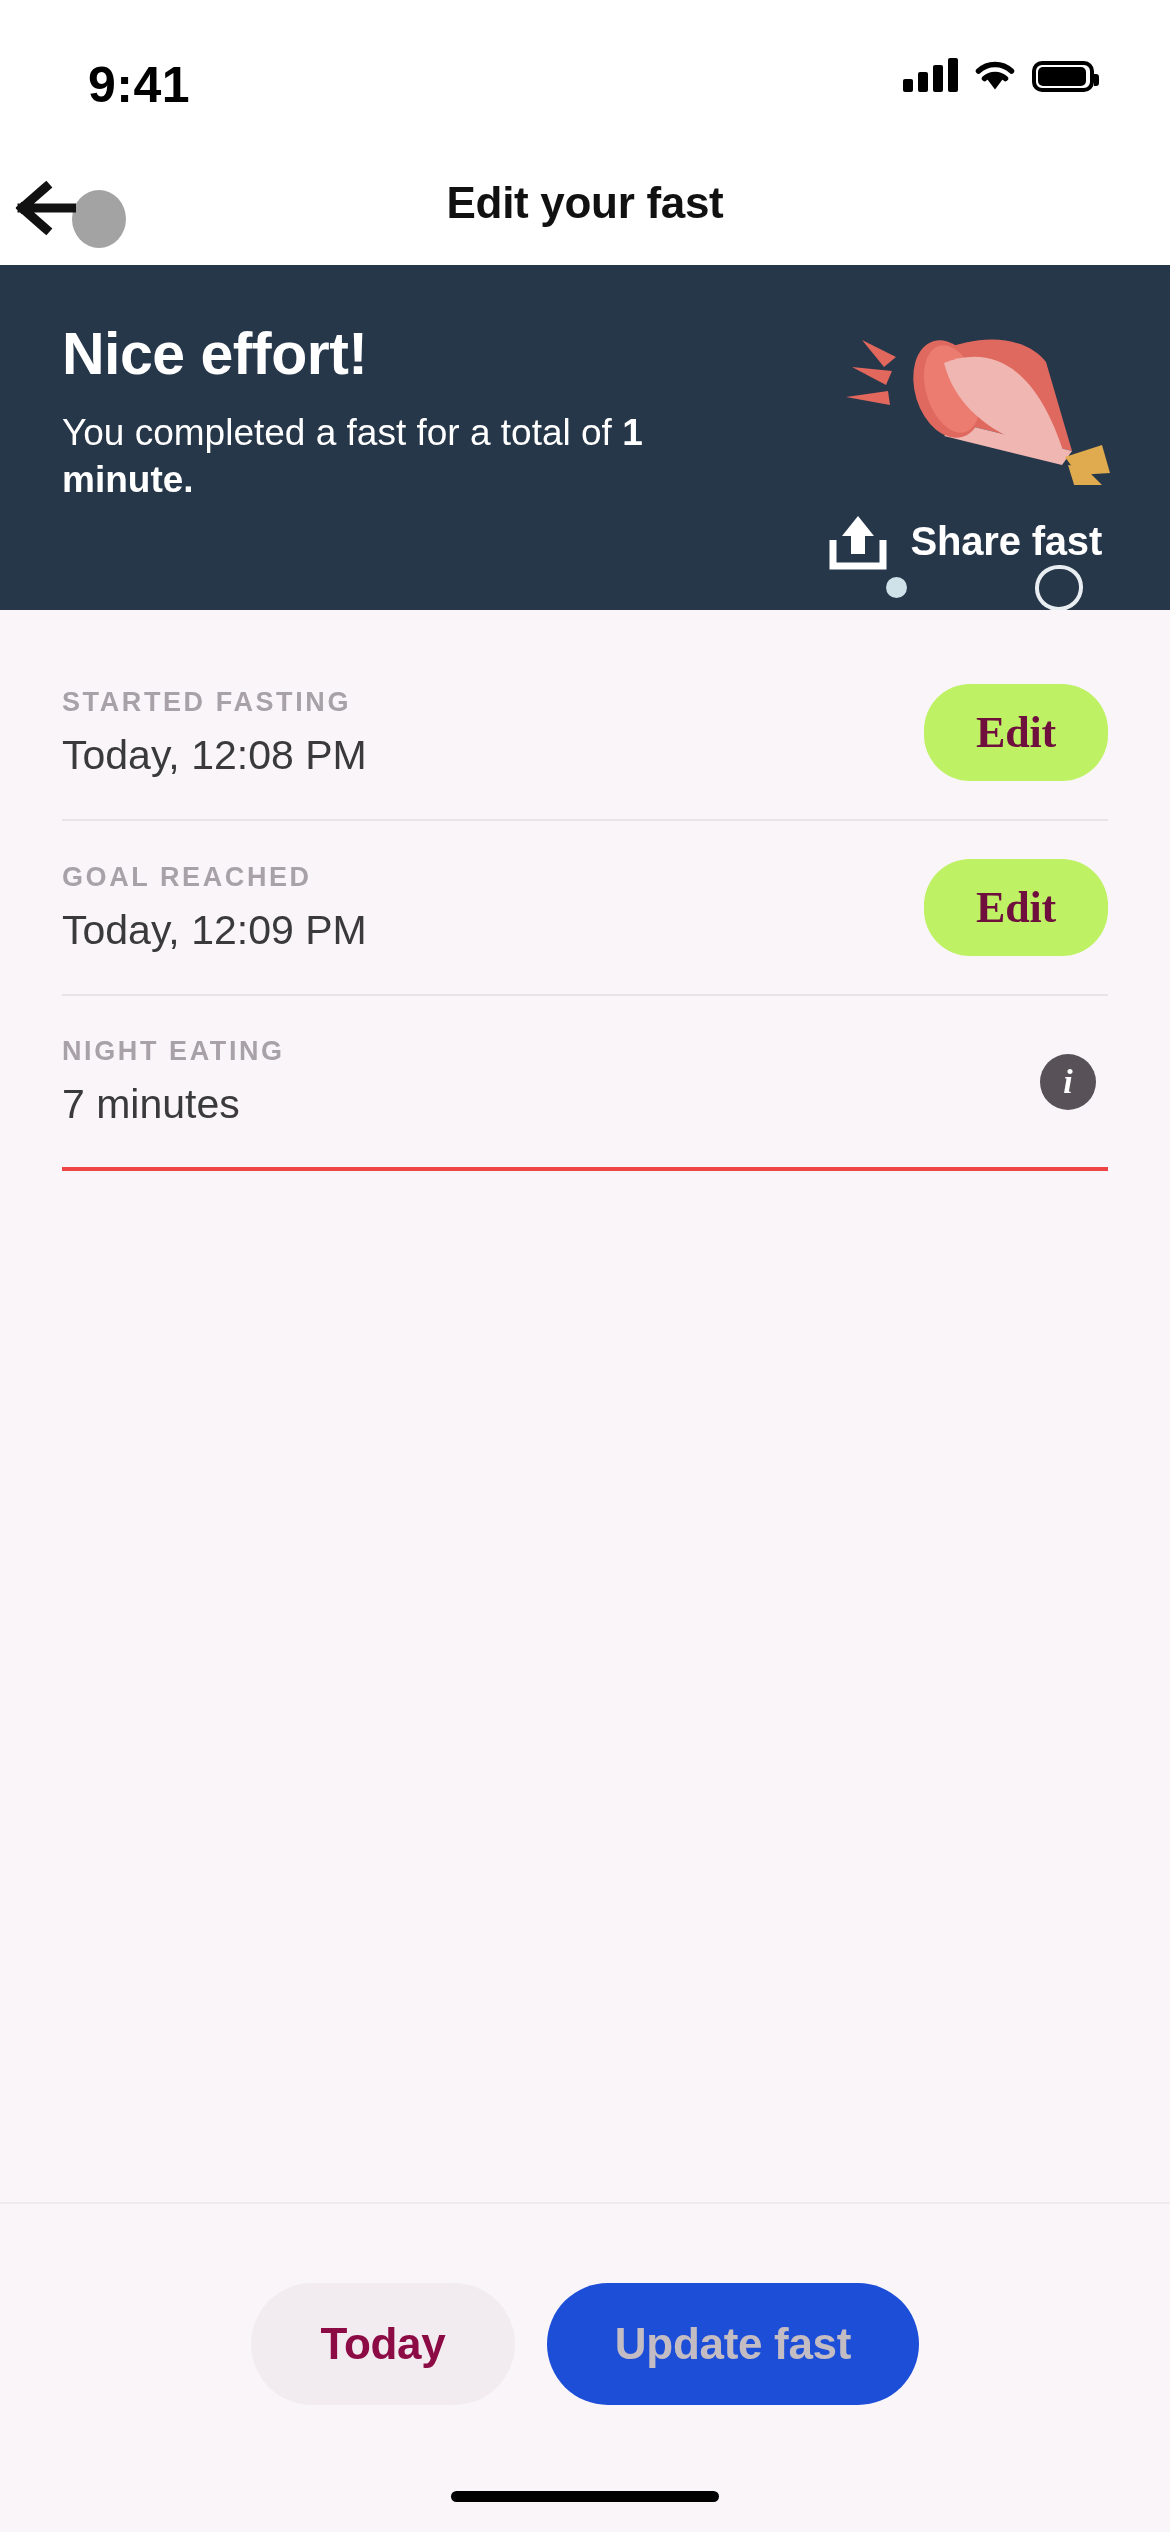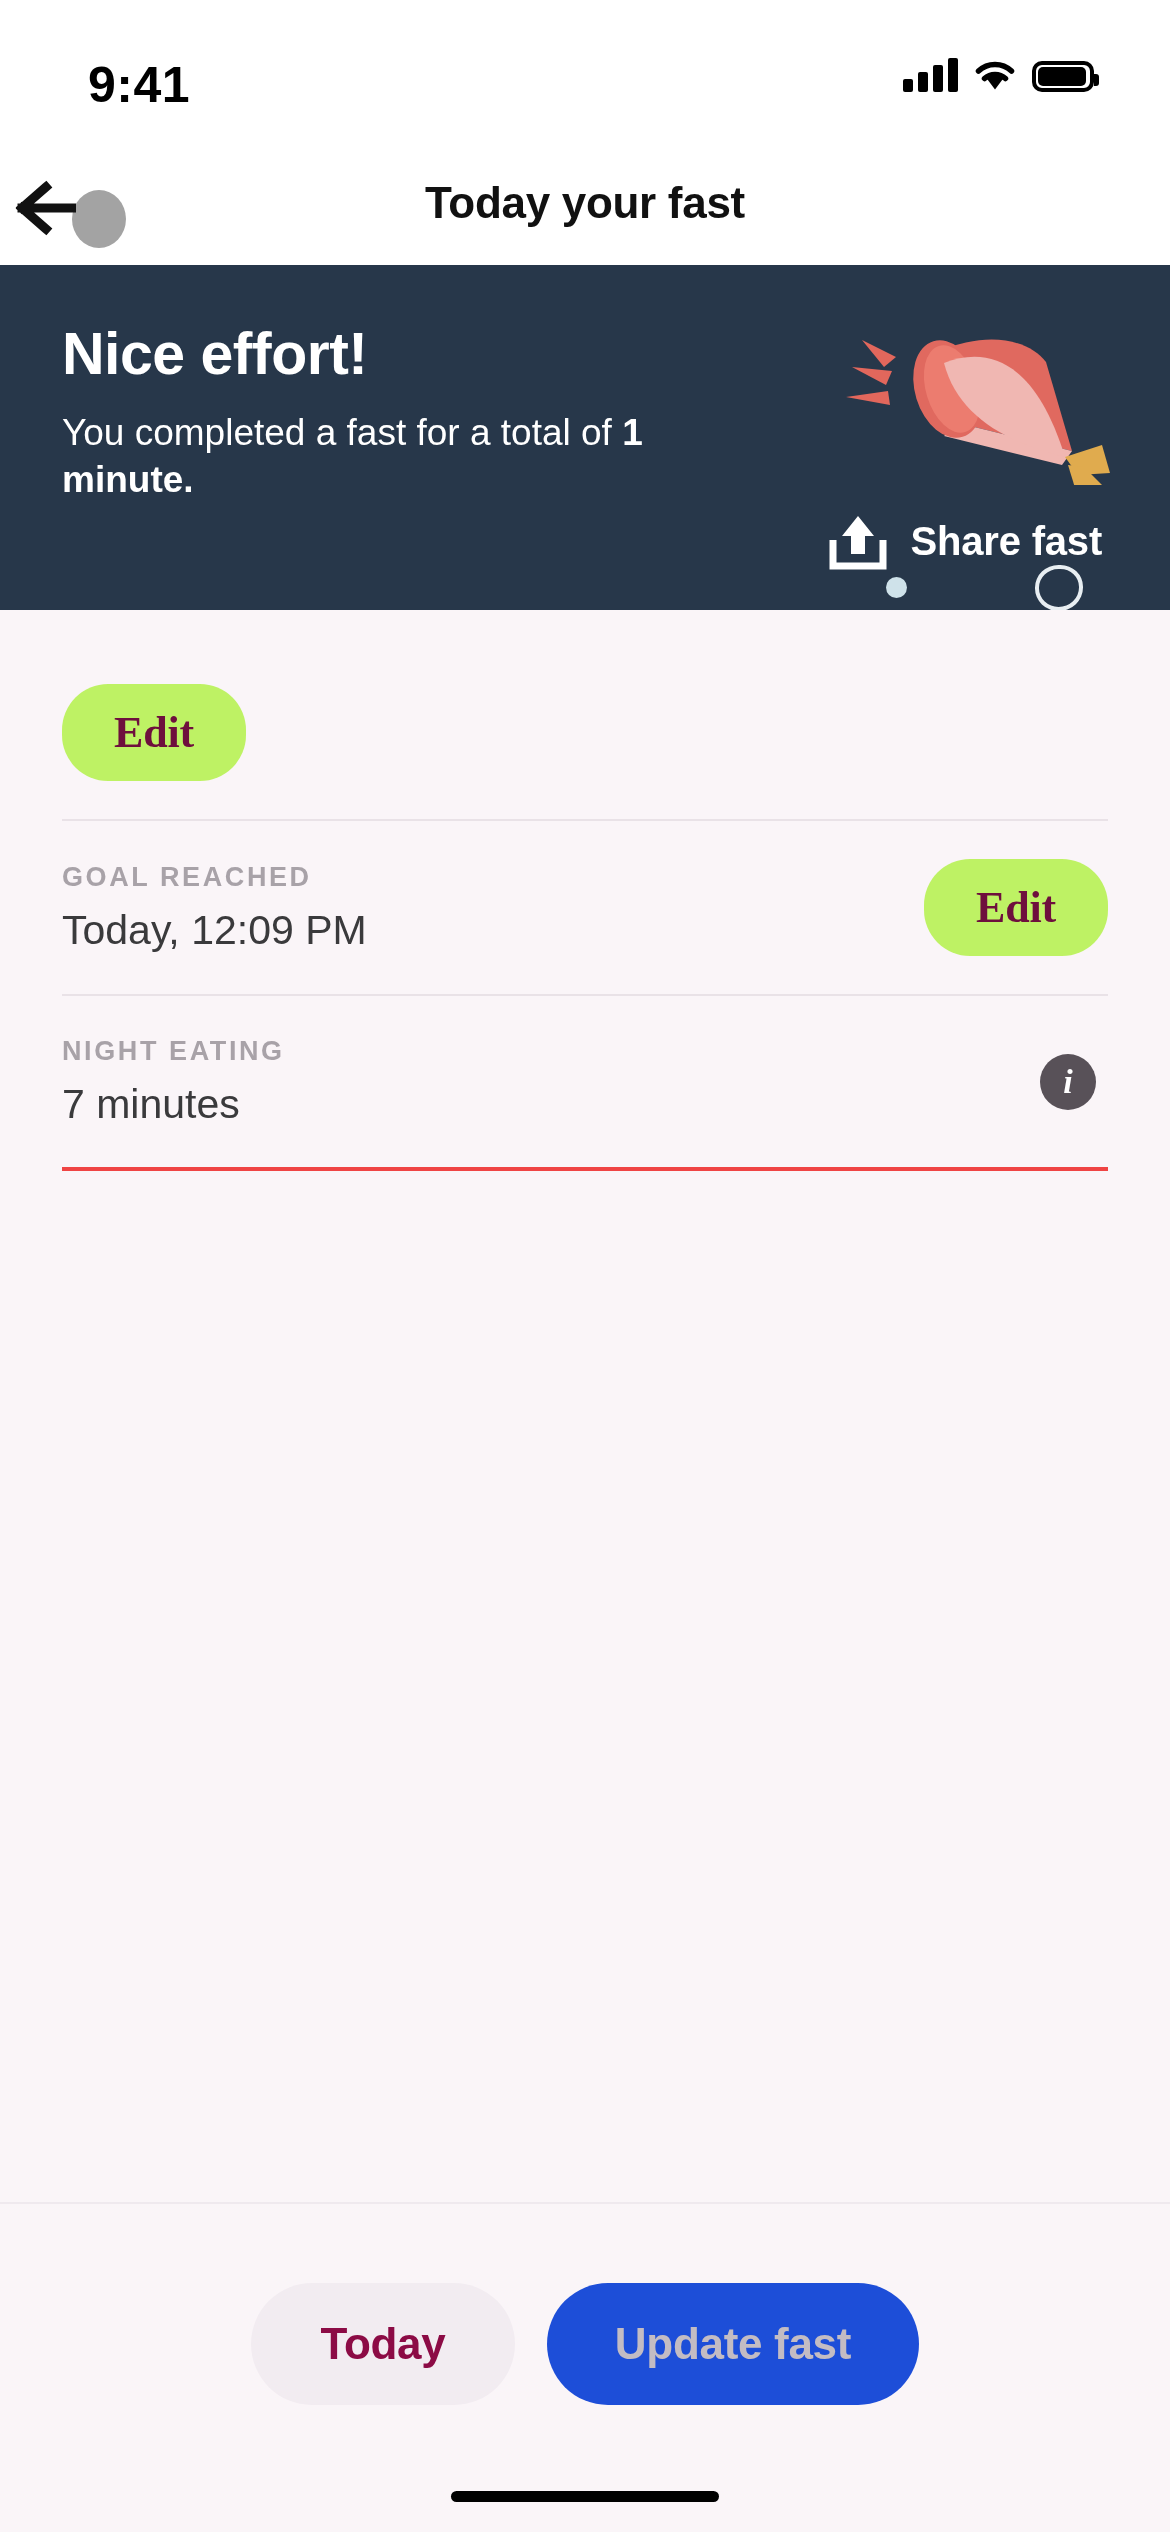--- a/index.html
+++ b/index.html
@@ -243,21 +243,21 @@
     </div>
   </div>
 
   <div class="nav-bar">
     <div class="nav-back">
       <svg width="62" height="58" viewBox="0 0 62 58">
         <path d="M8 29 L32 8 M8 29 L32 50 M8 29 L60 29" stroke="#111" stroke-width="9" fill="none" stroke-linecap="square"></path>
       </svg>
       <span class="touch-dot"></span>
     </div>
-    <div class="nav-title">Today your fast</div>
+    <div class="nav-title">Edit your fast</div>
   </div>
 
   <div class="hero">
 
     <span class="deco dot-fill" style="left:886px;top:312px;width:21px;height:21px;"></span>
 
     <span class="deco ring" style="left:1035px;top:300px;width:48px;height:46px;"></span>
 
     <span class="popper">
       <svg width="290" height="180" viewBox="0 0 290 180">
@@ -287,20 +287,24 @@
         <path d="M6 30 L6 56 L56 56 L56 30" stroke="#ffffff" stroke-width="7" fill="none" stroke-linecap="butt"></path>
       </svg>
       <span class="share-label">Share fast</span>
     </div>
   </div>
 
   <div class="content">
     <div class="list">
 
       <div class="row">
+        <div class="row-texts">
+          <span class="row-label">STARTED FASTING</span>
+          <span class="row-value">Today, 12:08 PM</span>
+        </div>
         <button class="edit-pill">Edit</button>
       </div>
 
       <div class="row">
         <div class="row-texts">
           <span class="row-label">GOAL REACHED</span>
           <span class="row-value">Today, 12:09 PM</span>
         </div>
         <button class="edit-pill">Edit</button>
       </div>

